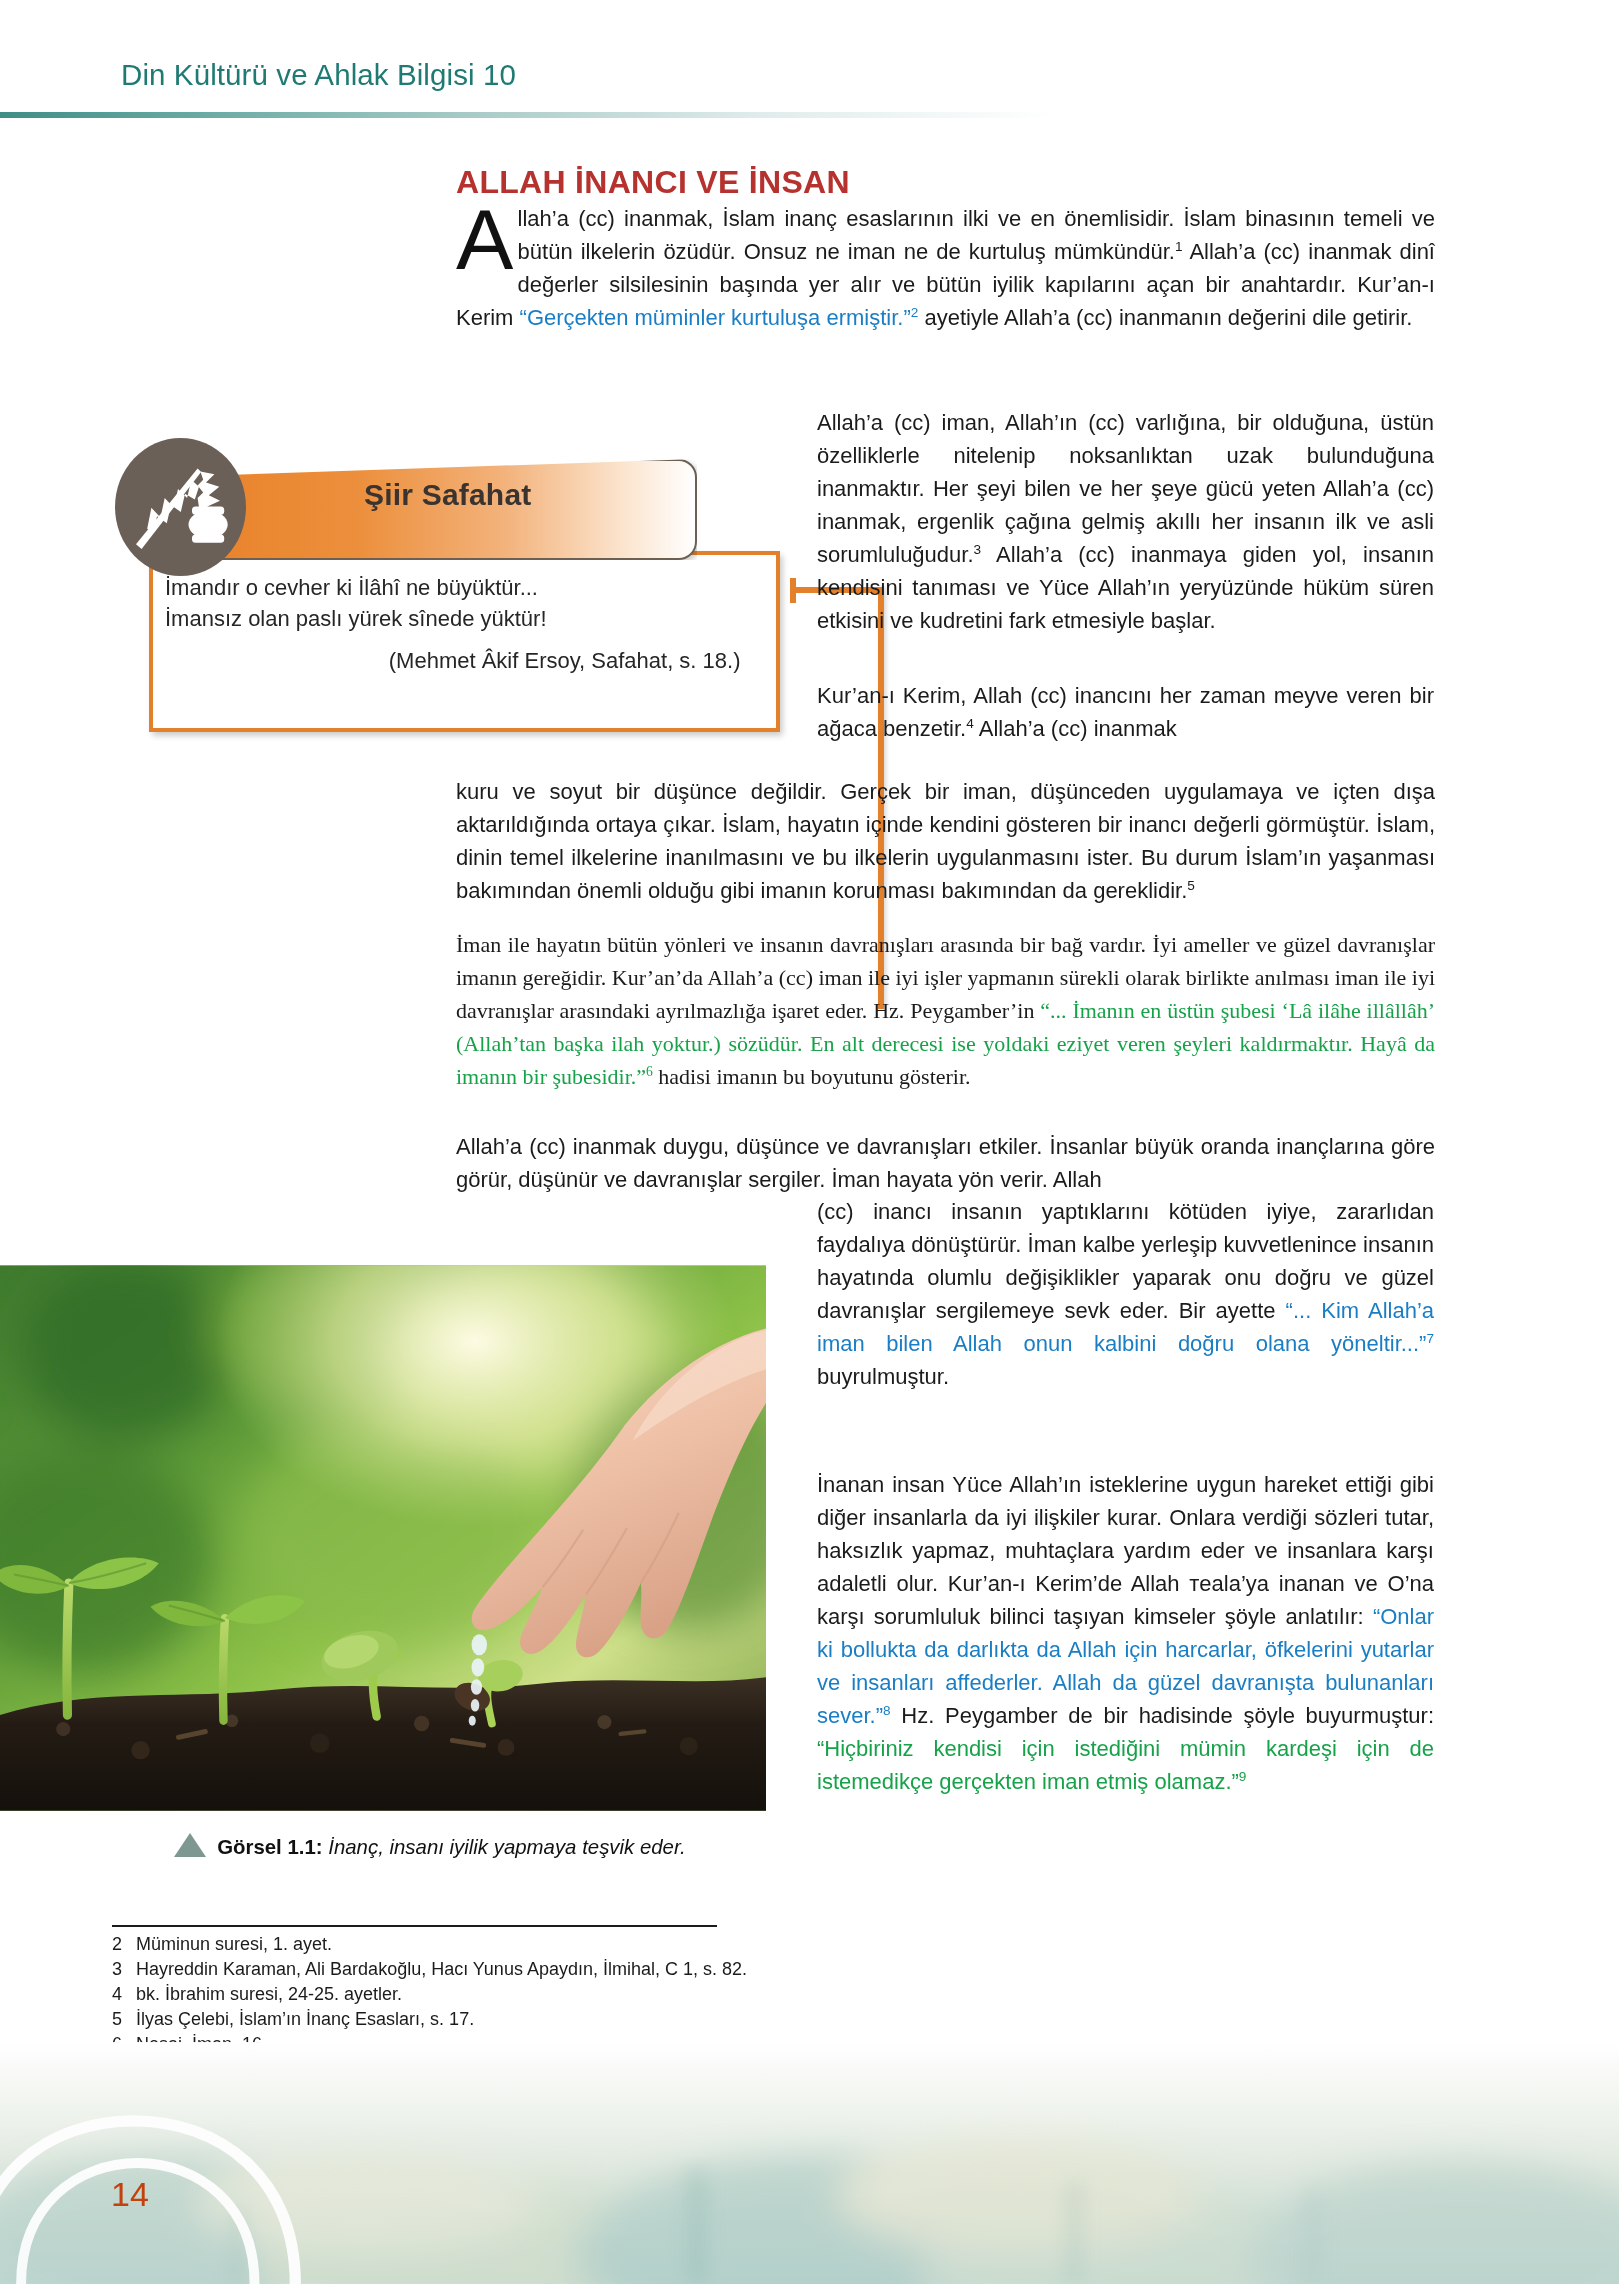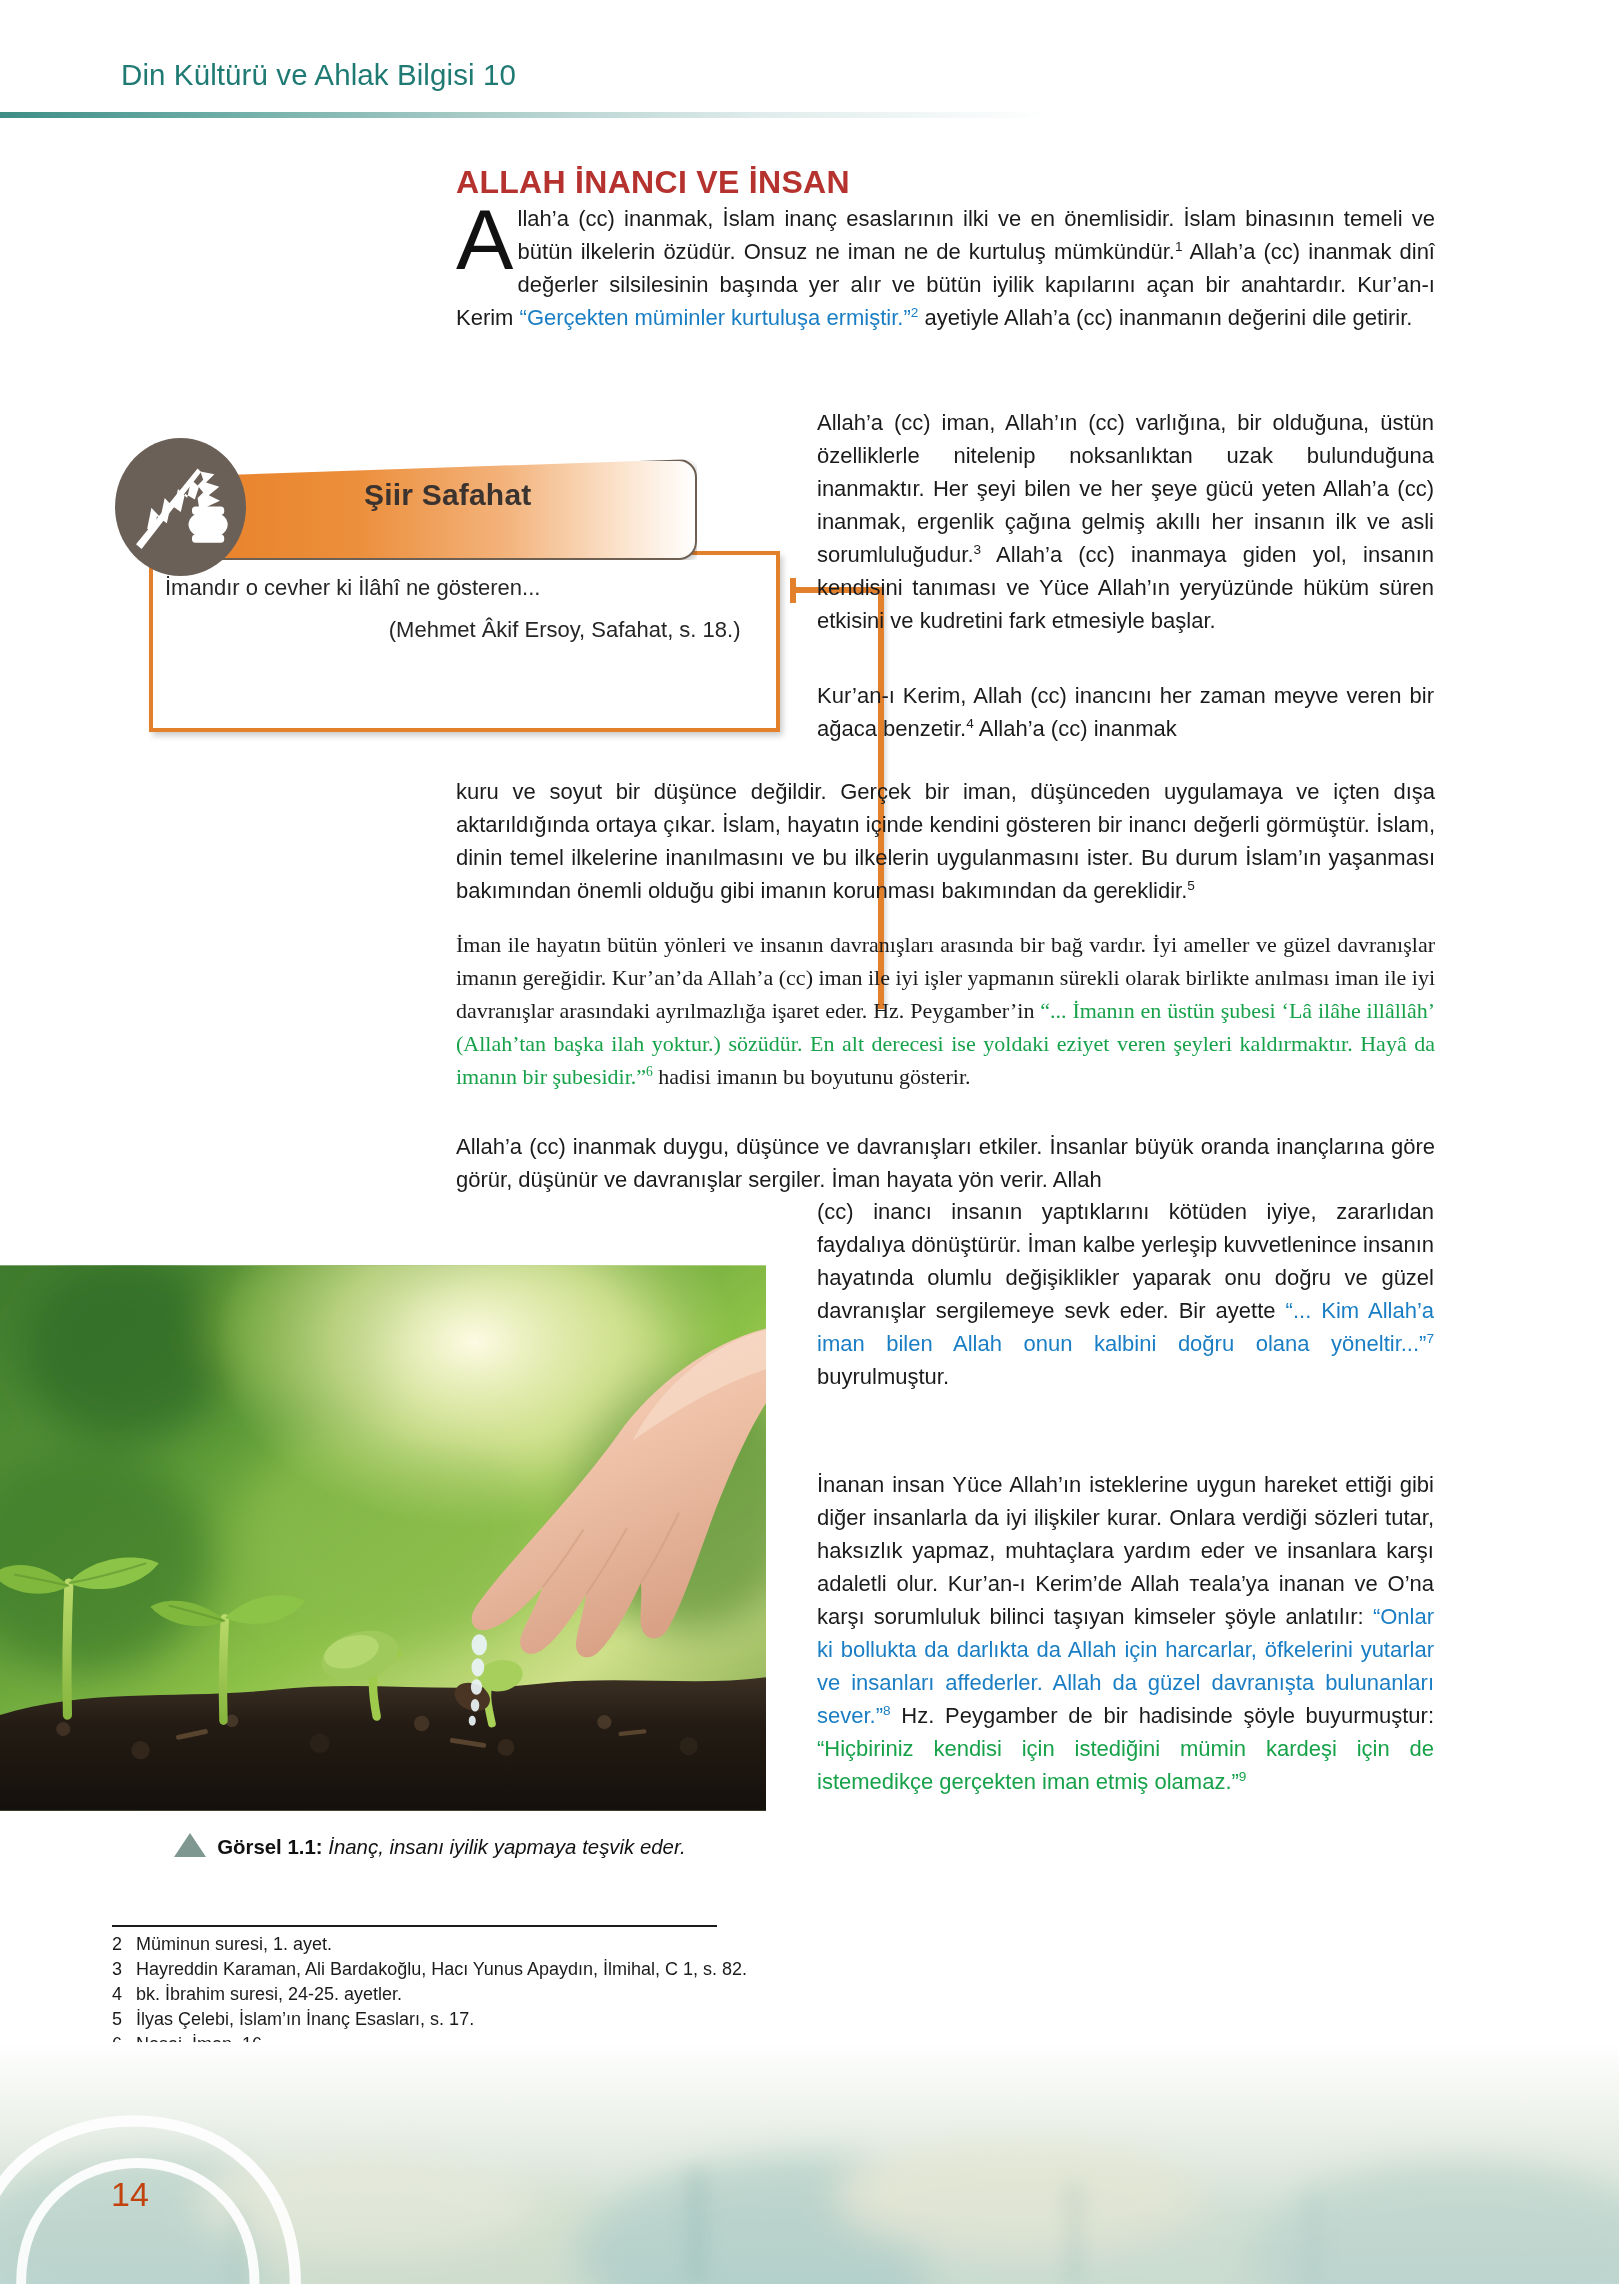--- a/index.html
+++ b/index.html
@@ -143,21 +143,22 @@
 
 <div class="para" id="p-intro">
   <span class="dropcap">A</span><span>llah’a (cc) inanmak, İslam inanç esaslarının ilki ve en önemlisidir. İslam binasının temeli ve bütün ilkelerin özüdür. Onsuz ne iman ne de kurtuluş mümkündür.</span><sup>1</sup><span> Allah’a (cc) inanmak dinî değerler silsilesinin başında yer alır ve bütün iyilik kapılarını açan bir anahtardır. Kur’an-ı Kerim </span><span class="q-blue">“Gerçekten müminler kurtuluşa ermiştir.”</span><sup class="q-blue">2</sup><span> ayetiyle Allah’a (cc) inanmanın değerini dile getirir.</span>
 </div>
 
 <div class="poem-wrap">
 
   <div class="poem-frame"></div>
 
   <div class="poem-text">
-    <span class="poem-line">İmandır o cevher ki İlâhî ne gösteren...</span>
+    <span class="poem-line">İmandır o cevher ki İlâhî ne büyüktür...</span>
+    <span class="poem-line">İmansız olan paslı yürek sînede yüktür!</span>
     <span class="poem-src">(Mehmet Âkif Ersoy, Safahat, s. 18.)</span>
   </div>
 
   <div class="bracket">
     <div class="b-tick"></div>
     <div class="b-h"></div>
     <div class="b-v"></div>
   </div>
 
   <div class="poem-banner"></div>

